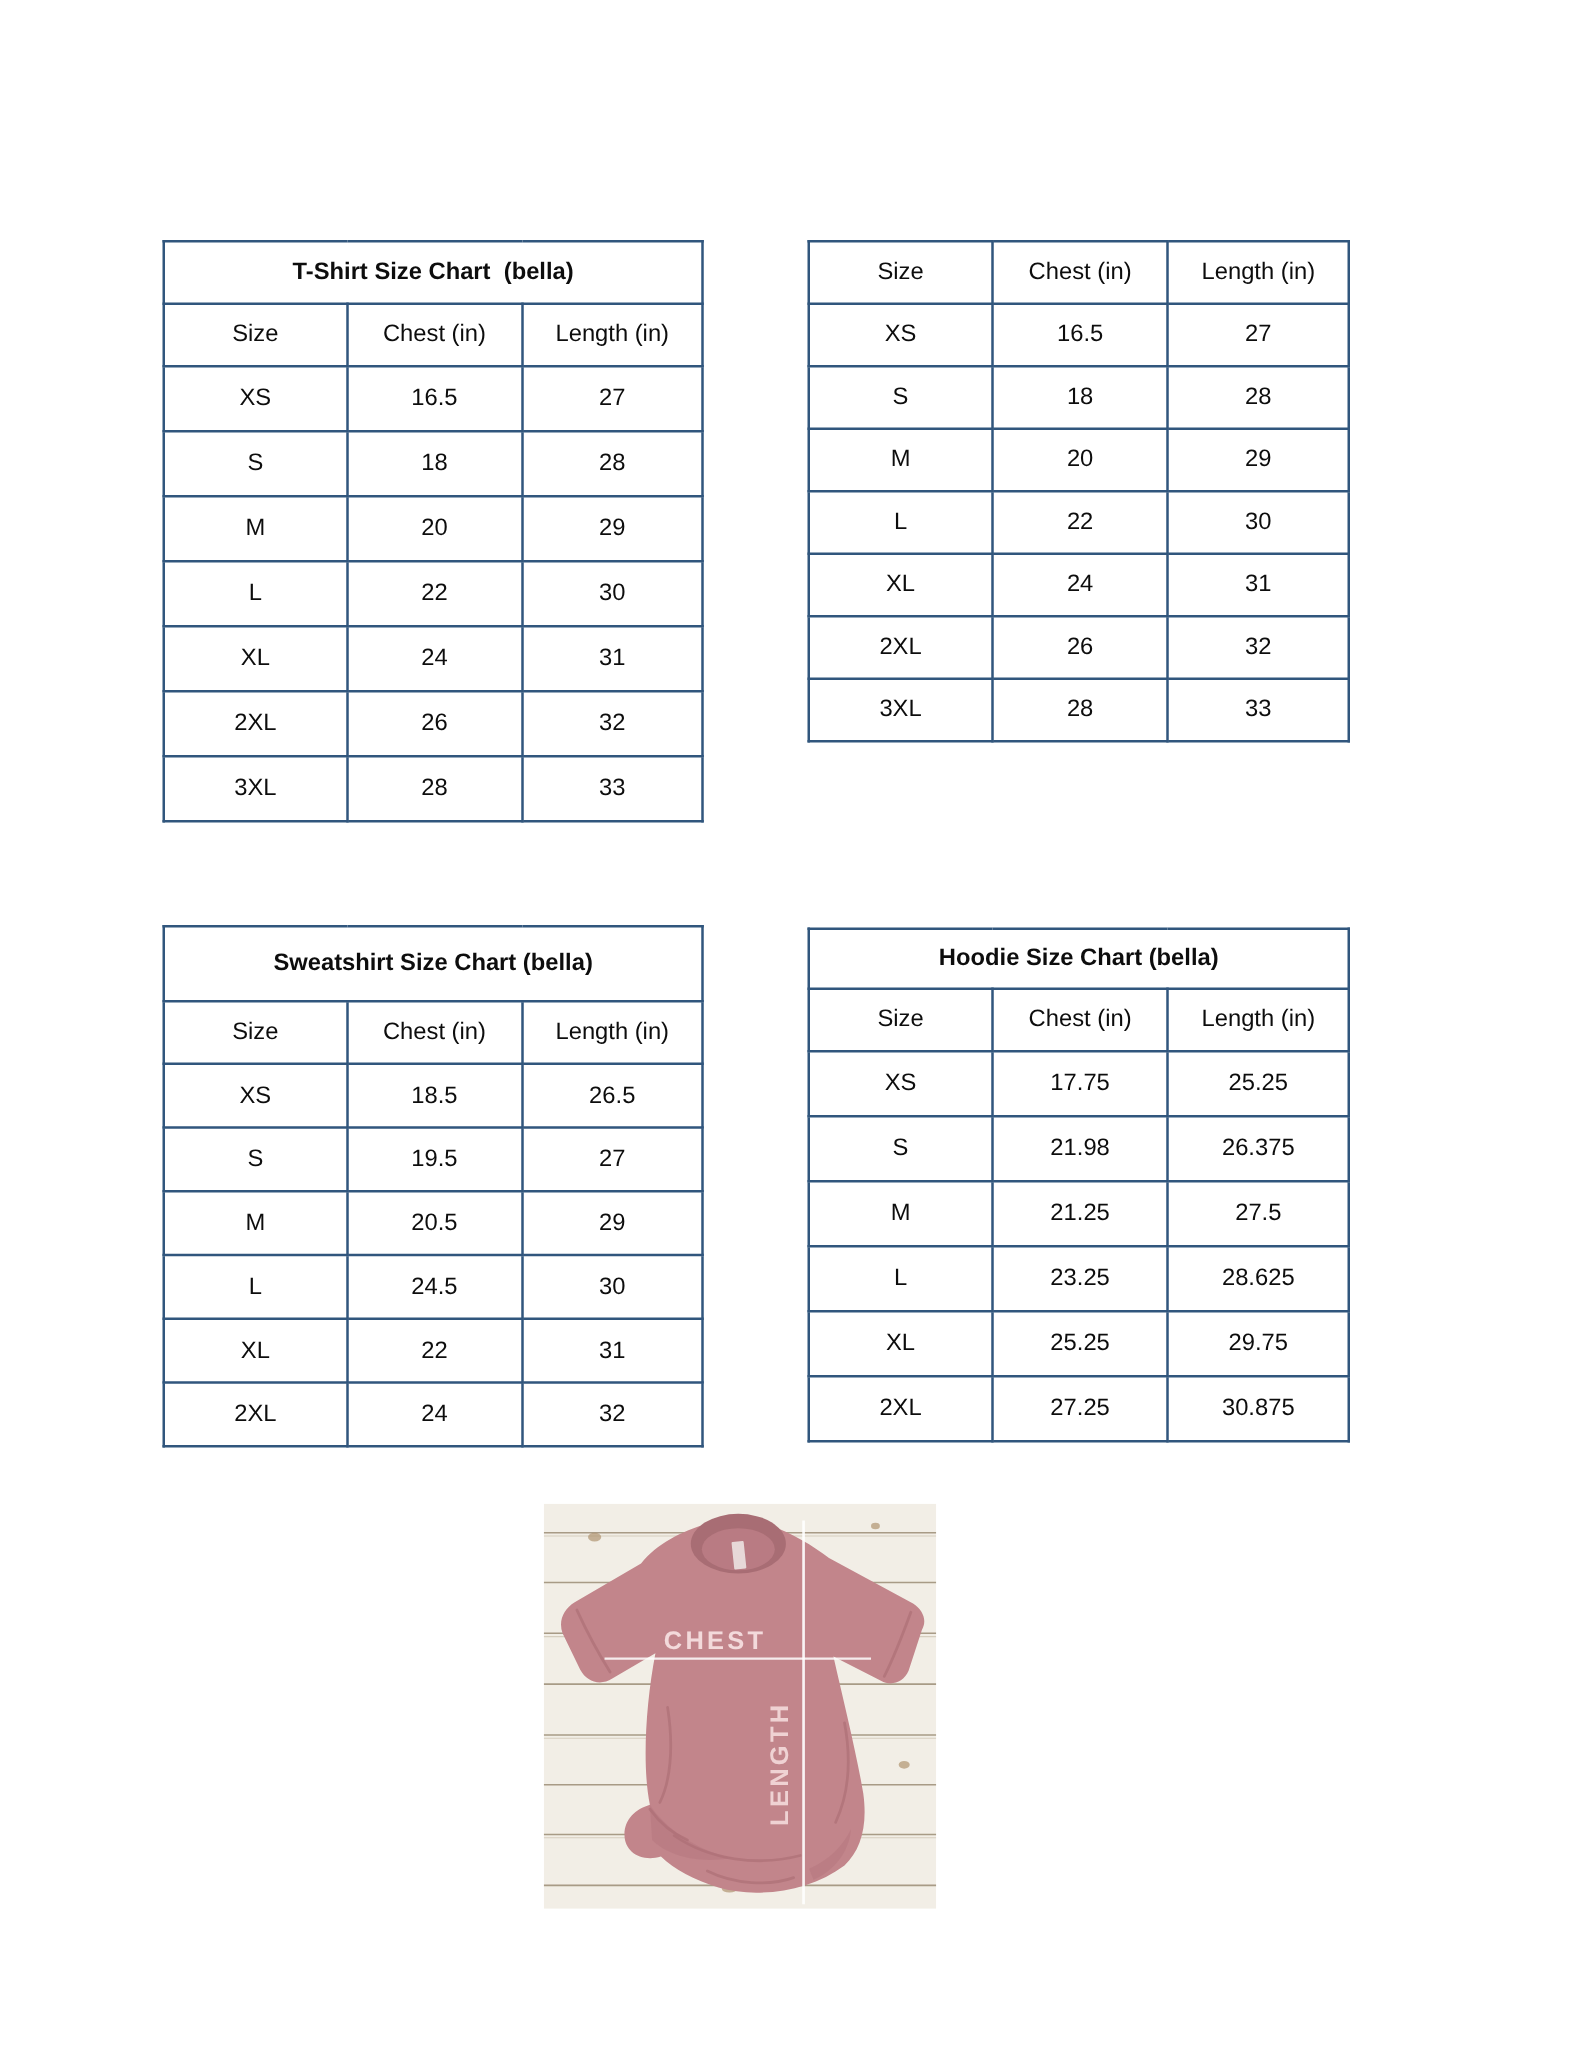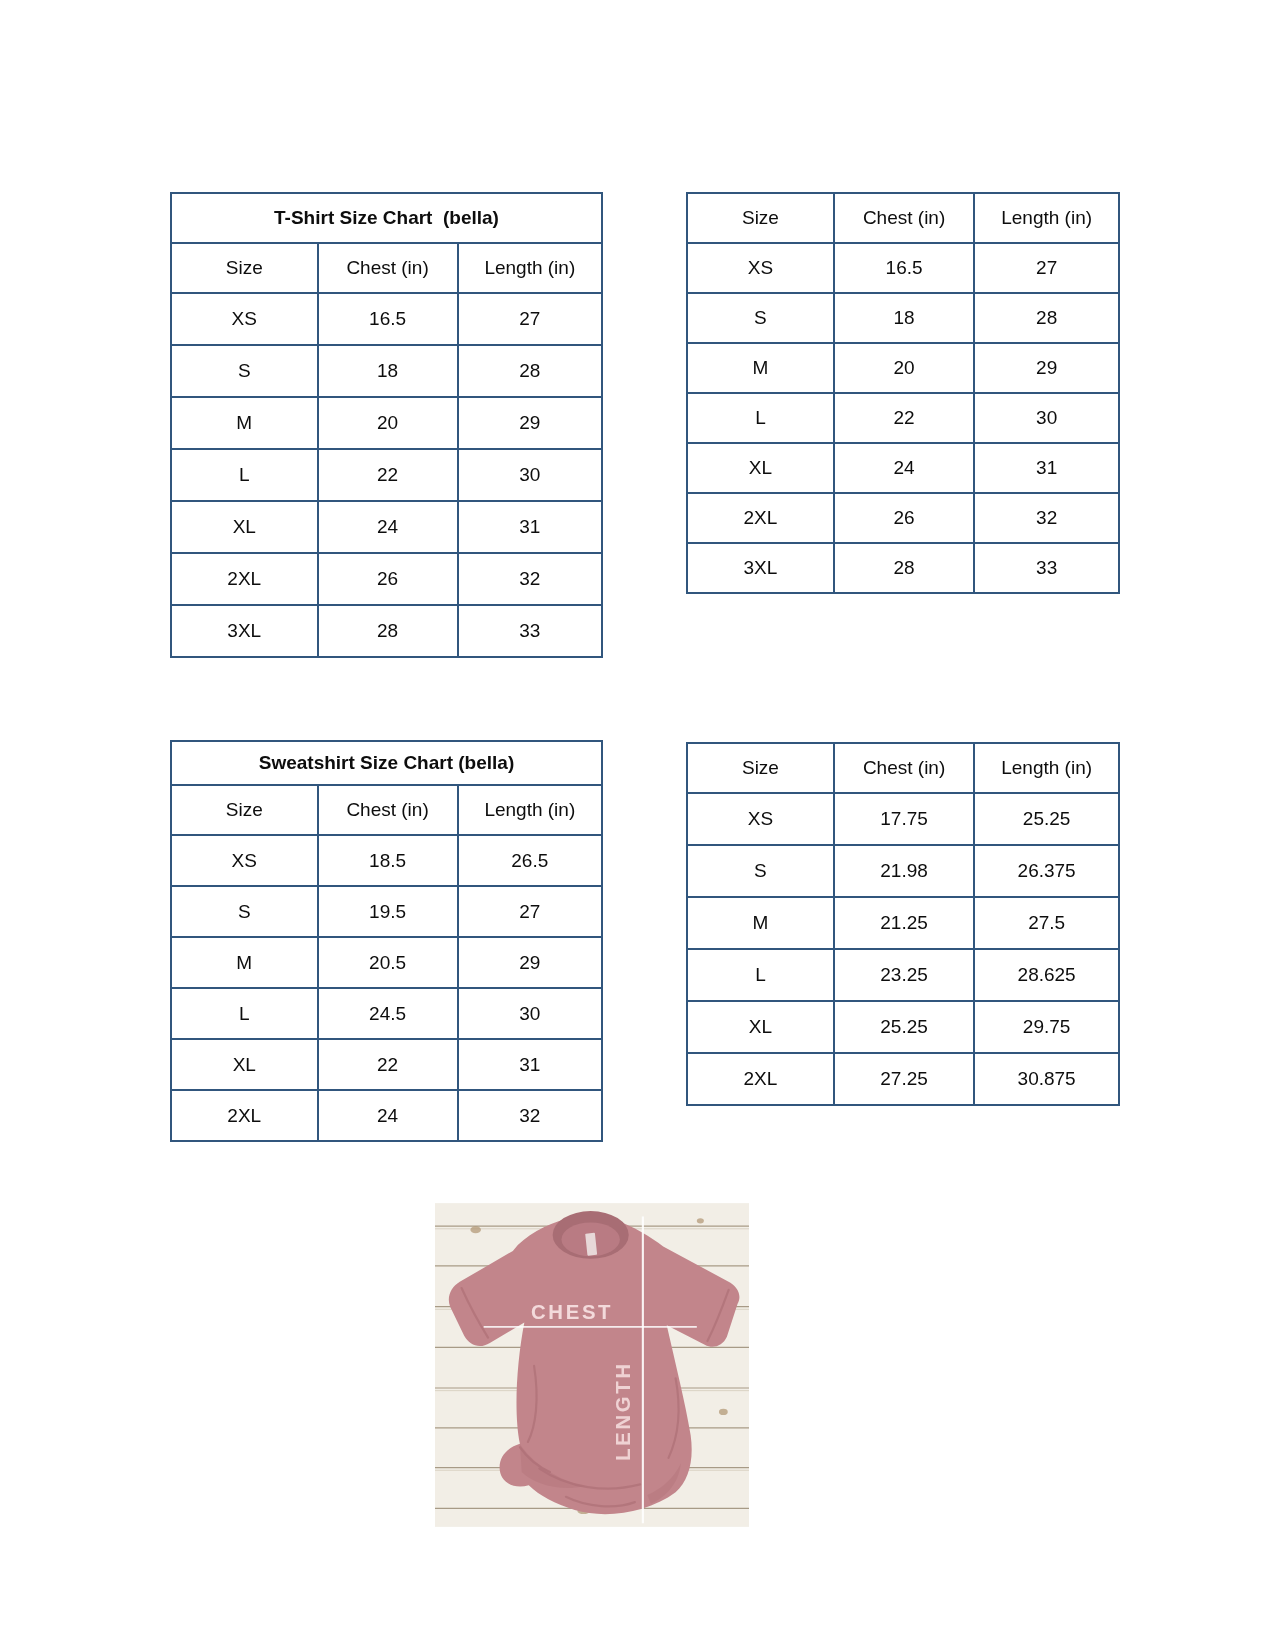--- a/index.html
+++ b/index.html
@@ -1,41 +1,41 @@
 <!DOCTYPE html>
 <html><head>
 <meta charset="utf-8">
 <style>
   html,body{margin:0;padding:0;}
   body{
     width:1275px;height:1650px;position:relative;background:#ffffff;
     font-family:"Liberation Sans", sans-serif;color:#111;
     overflow:hidden;
   }
-  .size-table{position:absolute;background:#fff;margin-left:40px;}
+  .size-table{position:absolute;background:#fff;}
   .size-table table{
     border-collapse:collapse;width:100%;table-layout:fixed;
     border:1px solid #31567d;
   }
   .size-table td{
     border:2px solid #31567d;text-align:center;vertical-align:middle;
     font-size:19px;color:#0d0d0d;padding:0;
   }
   .title-row{height:50px;}
   .header-row{height:50px;}
   .title-cell{font-weight:bold;font-size:20px;white-space:pre;}
   .t1{left:130px;top:192px;width:433px;}
   .t2{left:646px;top:192px;width:434px;}
   .t3{left:130px;top:740px;width:433px;}
   .t4{left:646px;top:742px;width:434px;}
   .t1 tbody tr{height:52px;}
   .t2 tbody tr{height:50px;}
   .t3 tbody tr{height:51px;}
   .t4 tbody tr{height:52px;}
-  .t3 .title-row{height:44px;}
+  .t3 .title-row{height:60px;}
   .t4 .title-row{height:48px;}
   col.c1{width:34%;} col.c2{width:32.5%;} col.c3{width:33.5%;}
   .photo{
     position:absolute;left:435px;top:1182px;width:314px;height:366px;
   }
   .photo svg{display:block;width:100%;height:100%;}
 </style>
 </head>
 <body>
 
@@ -203,20 +203,23 @@
 </div>
 
 <div class="size-table t4">
   <table>
     <colgroup>
         <col class="c1">
         <col class="c2">
         <col class="c3">
       </colgroup>
     <thead>
+      <tr class="title-row">
+        <td colspan="3" class="title-cell">Hoodie Size Chart (bella)</td>
+      </tr>
       <tr class="header-row">
           <td>Size</td>
           <td>Chest (in)</td>
           <td>Length (in)</td>
         </tr>
     </thead>
     <tbody>
         <tr>
           <td>XS</td>
           <td>17.75</td>

